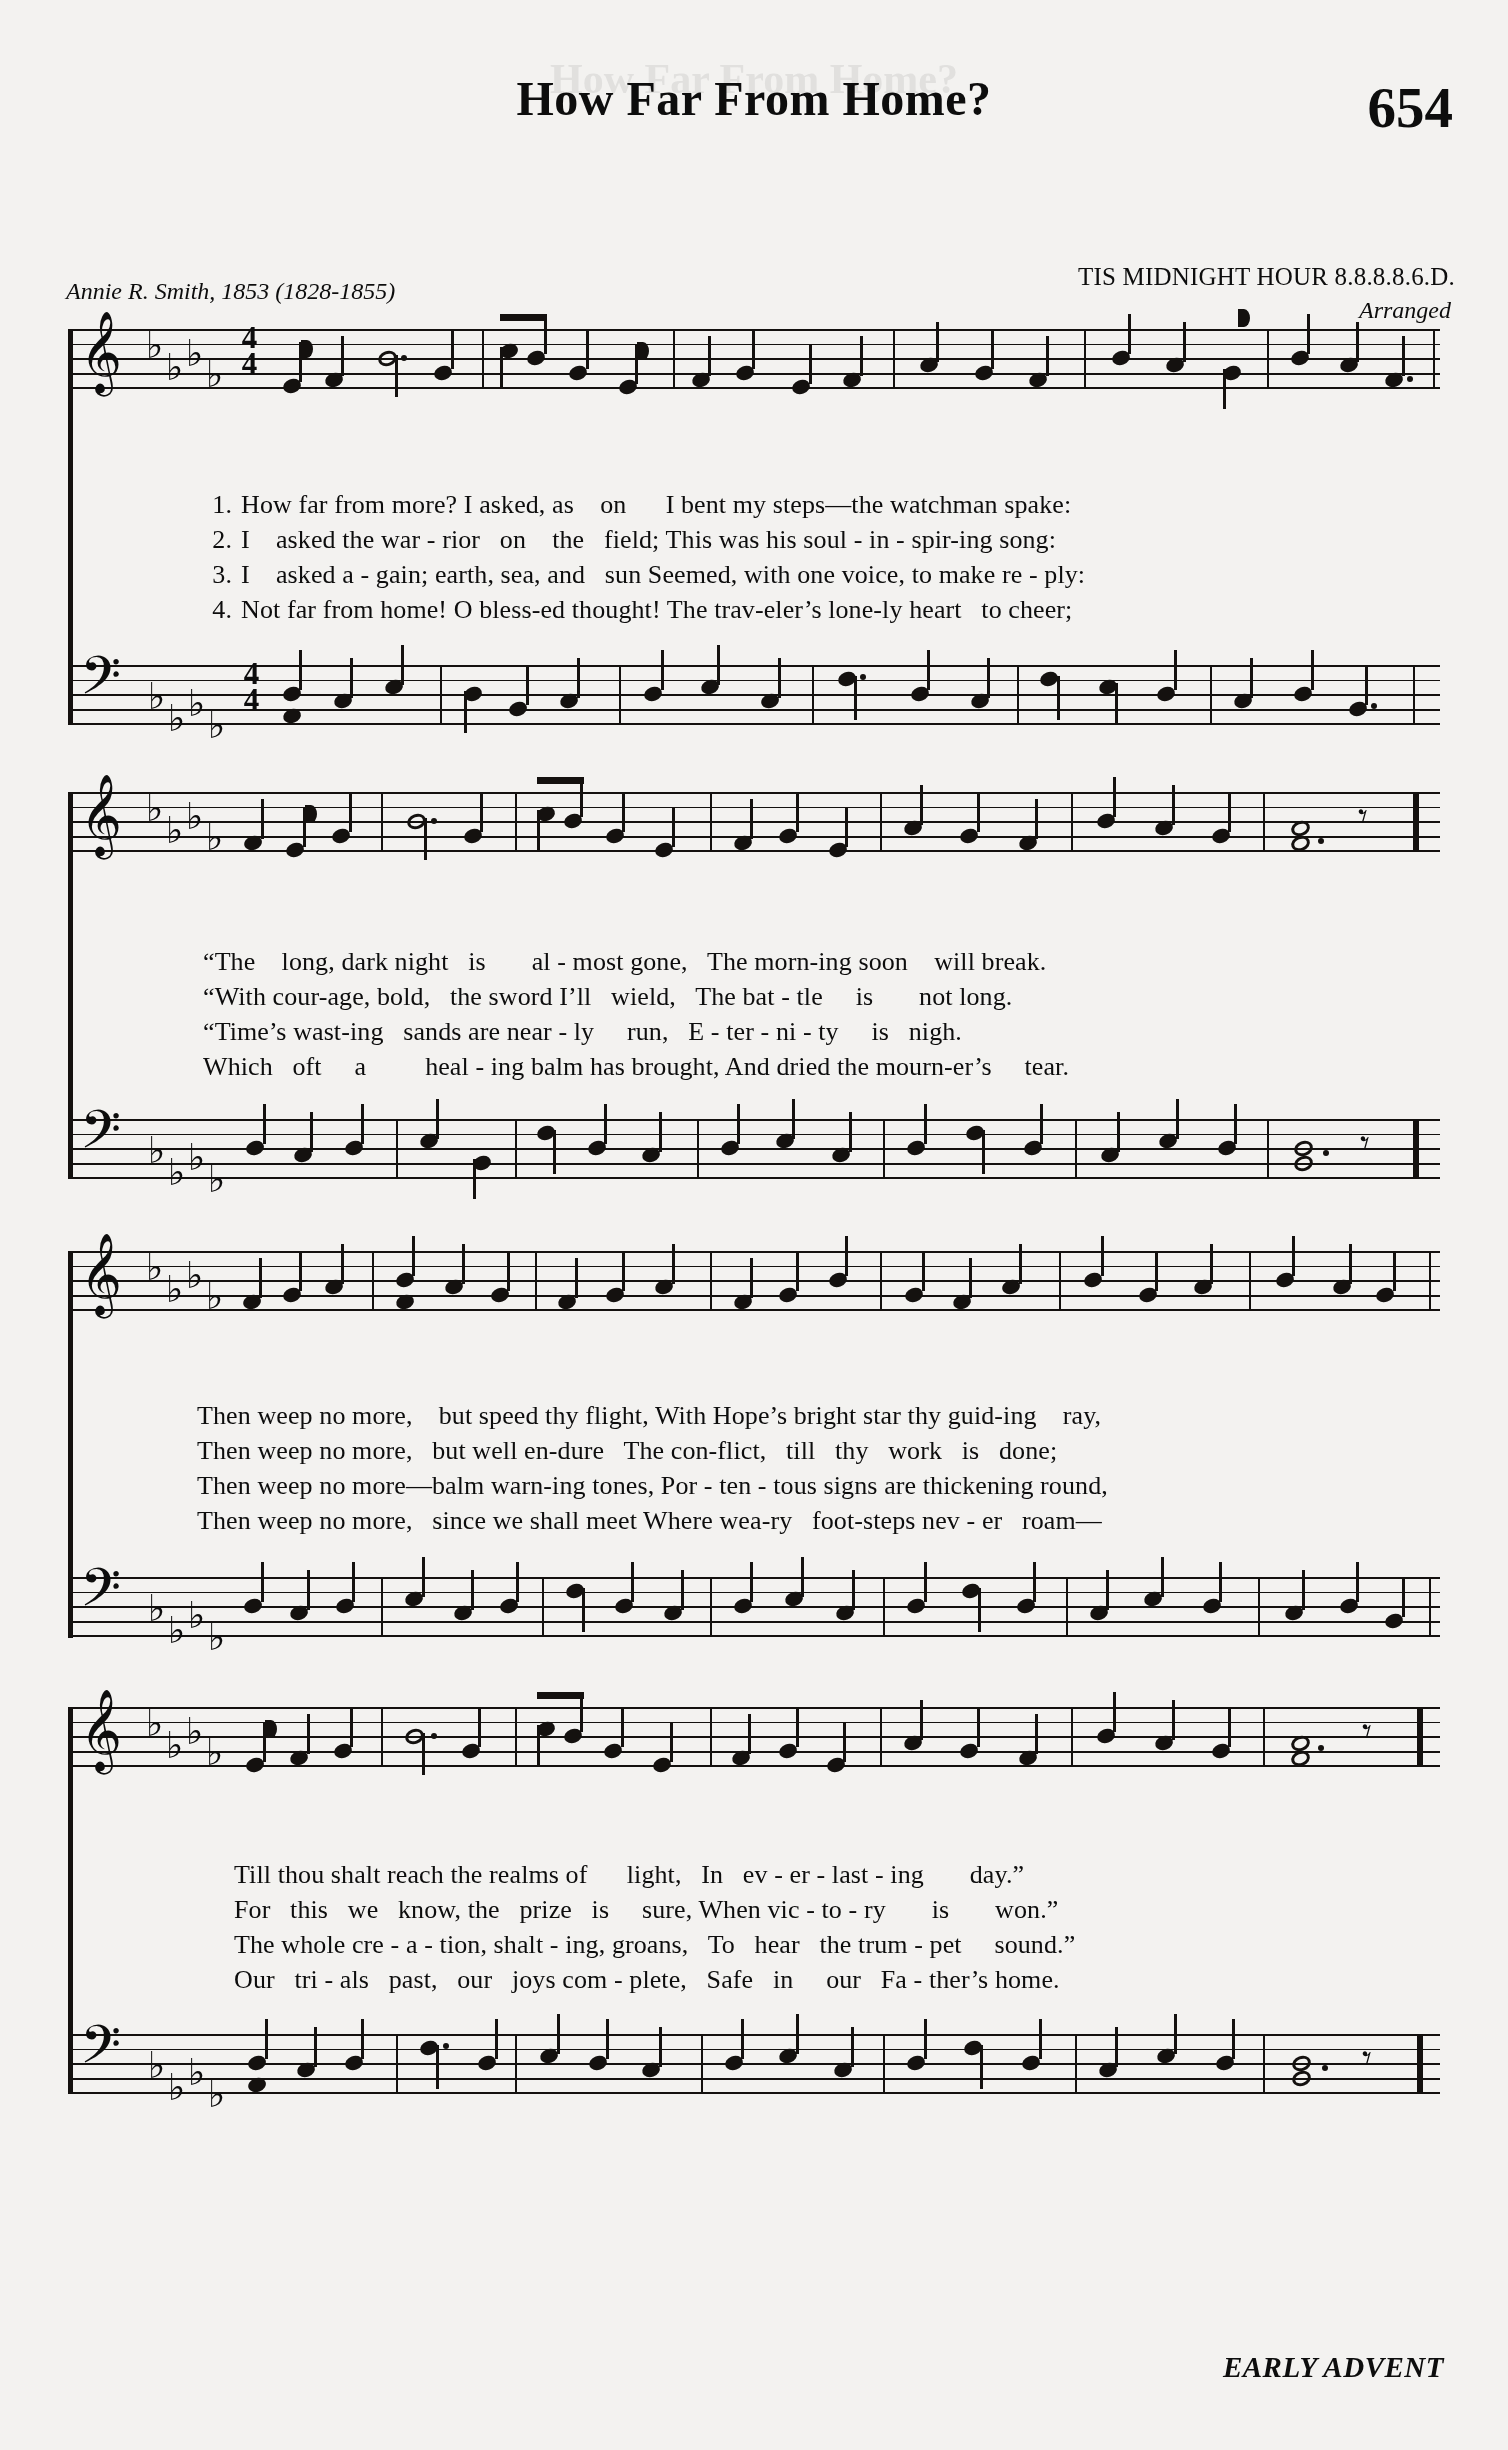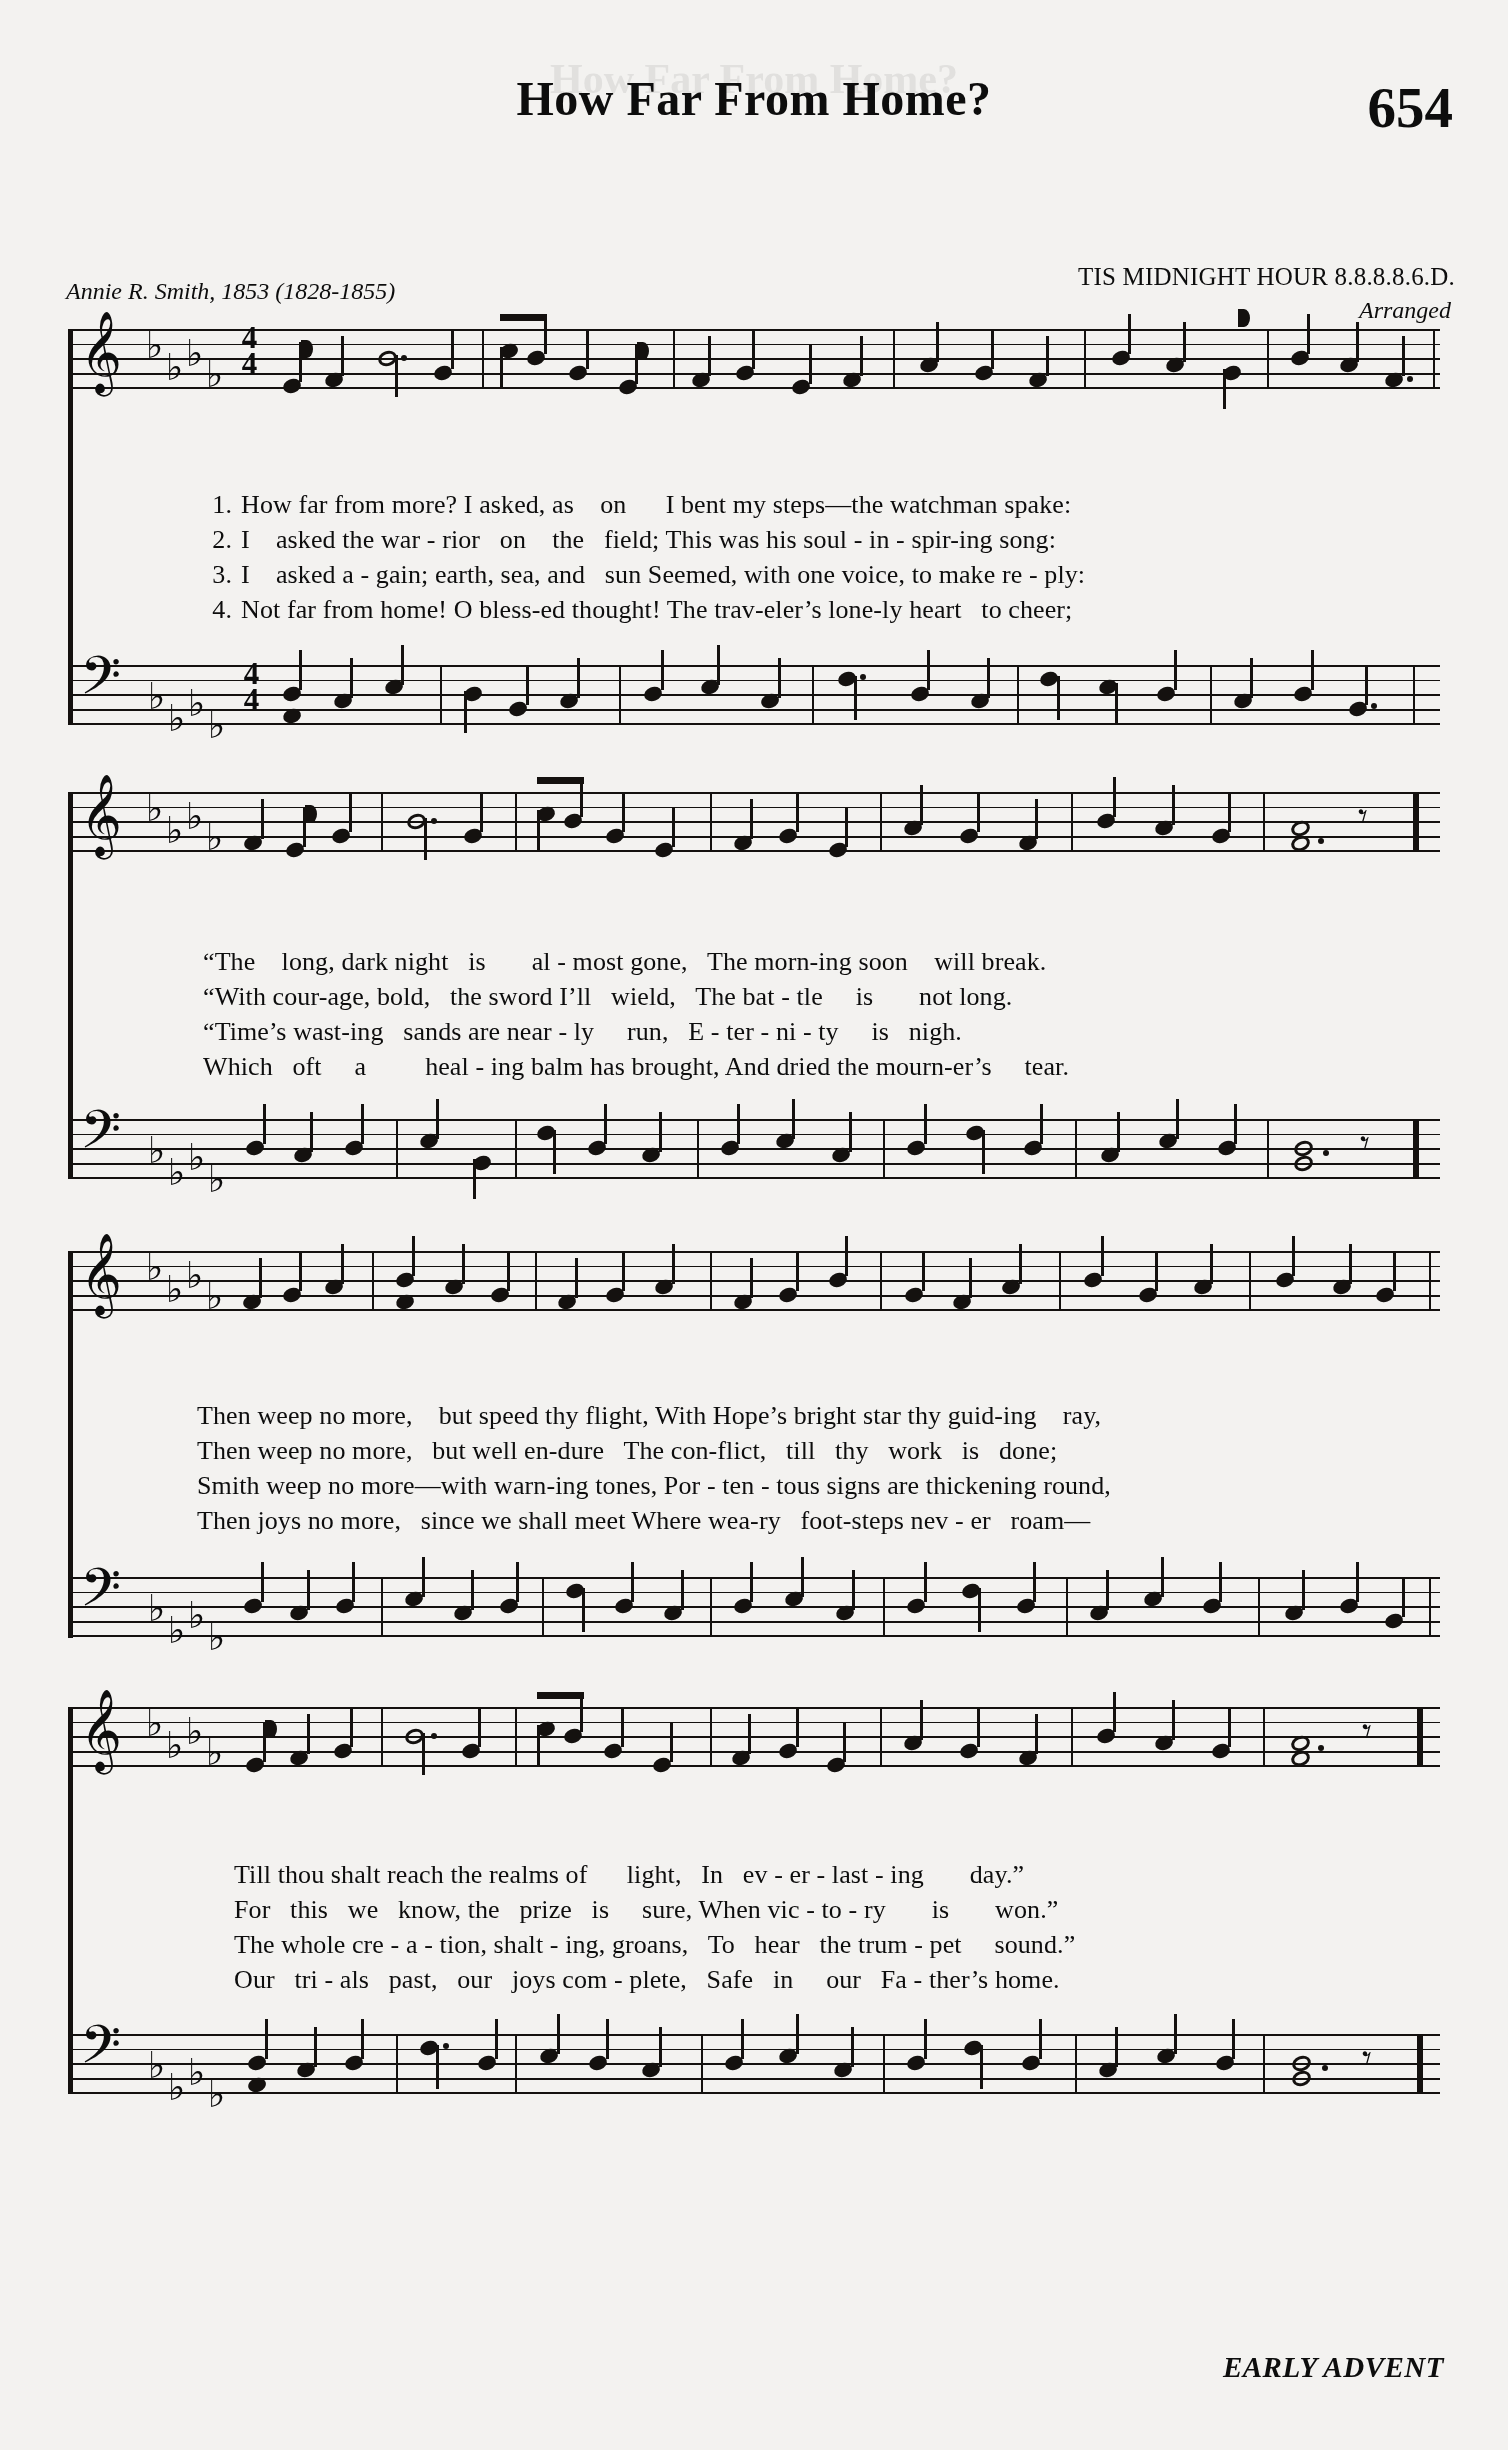--- a/index.html
+++ b/index.html
@@ -558,24 +558,24 @@
     </div>
 
     <div class="lyric-block" style="top:1398px; left:197px;">
       <div class="lyric-line">
         <span>Then weep no more,  but speed thy flight, With Hope’s bright star thy guid-ing  ray,</span>
       </div>
       <div class="lyric-line">
         <span>Then weep no more,  but well en-dure  The con-flict,  till  thy  work  is  done;</span>
       </div>
       <div class="lyric-line">
-        <span>Smith weep no more—with warn-ing tones, Por - ten - tous signs are thickening round,</span>
-      </div>
-      <div class="lyric-line">
-        <span>Then joys no more,  since we shall meet Where wea-ry  foot-steps nev - er  roam—</span>
+        <span>Then weep no more—balm warn-ing tones, Por - ten - tous signs are thickening round,</span>
+      </div>
+      <div class="lyric-line">
+        <span>Then weep no more,  since we shall meet Where wea-ry  foot-steps nev - er  roam—</span>
       </div>
     </div>
 
     <div class="staff" style="top:1577px; left:71px; width:1369px;">
       <div class="line"></div>
       <div class="line"></div>
       <div class="line"></div>
       <div class="line"></div>
       <div class="line"></div>
       <div class="clef bass" style="left:9px; top:-14.6px;">𝄢</div>

